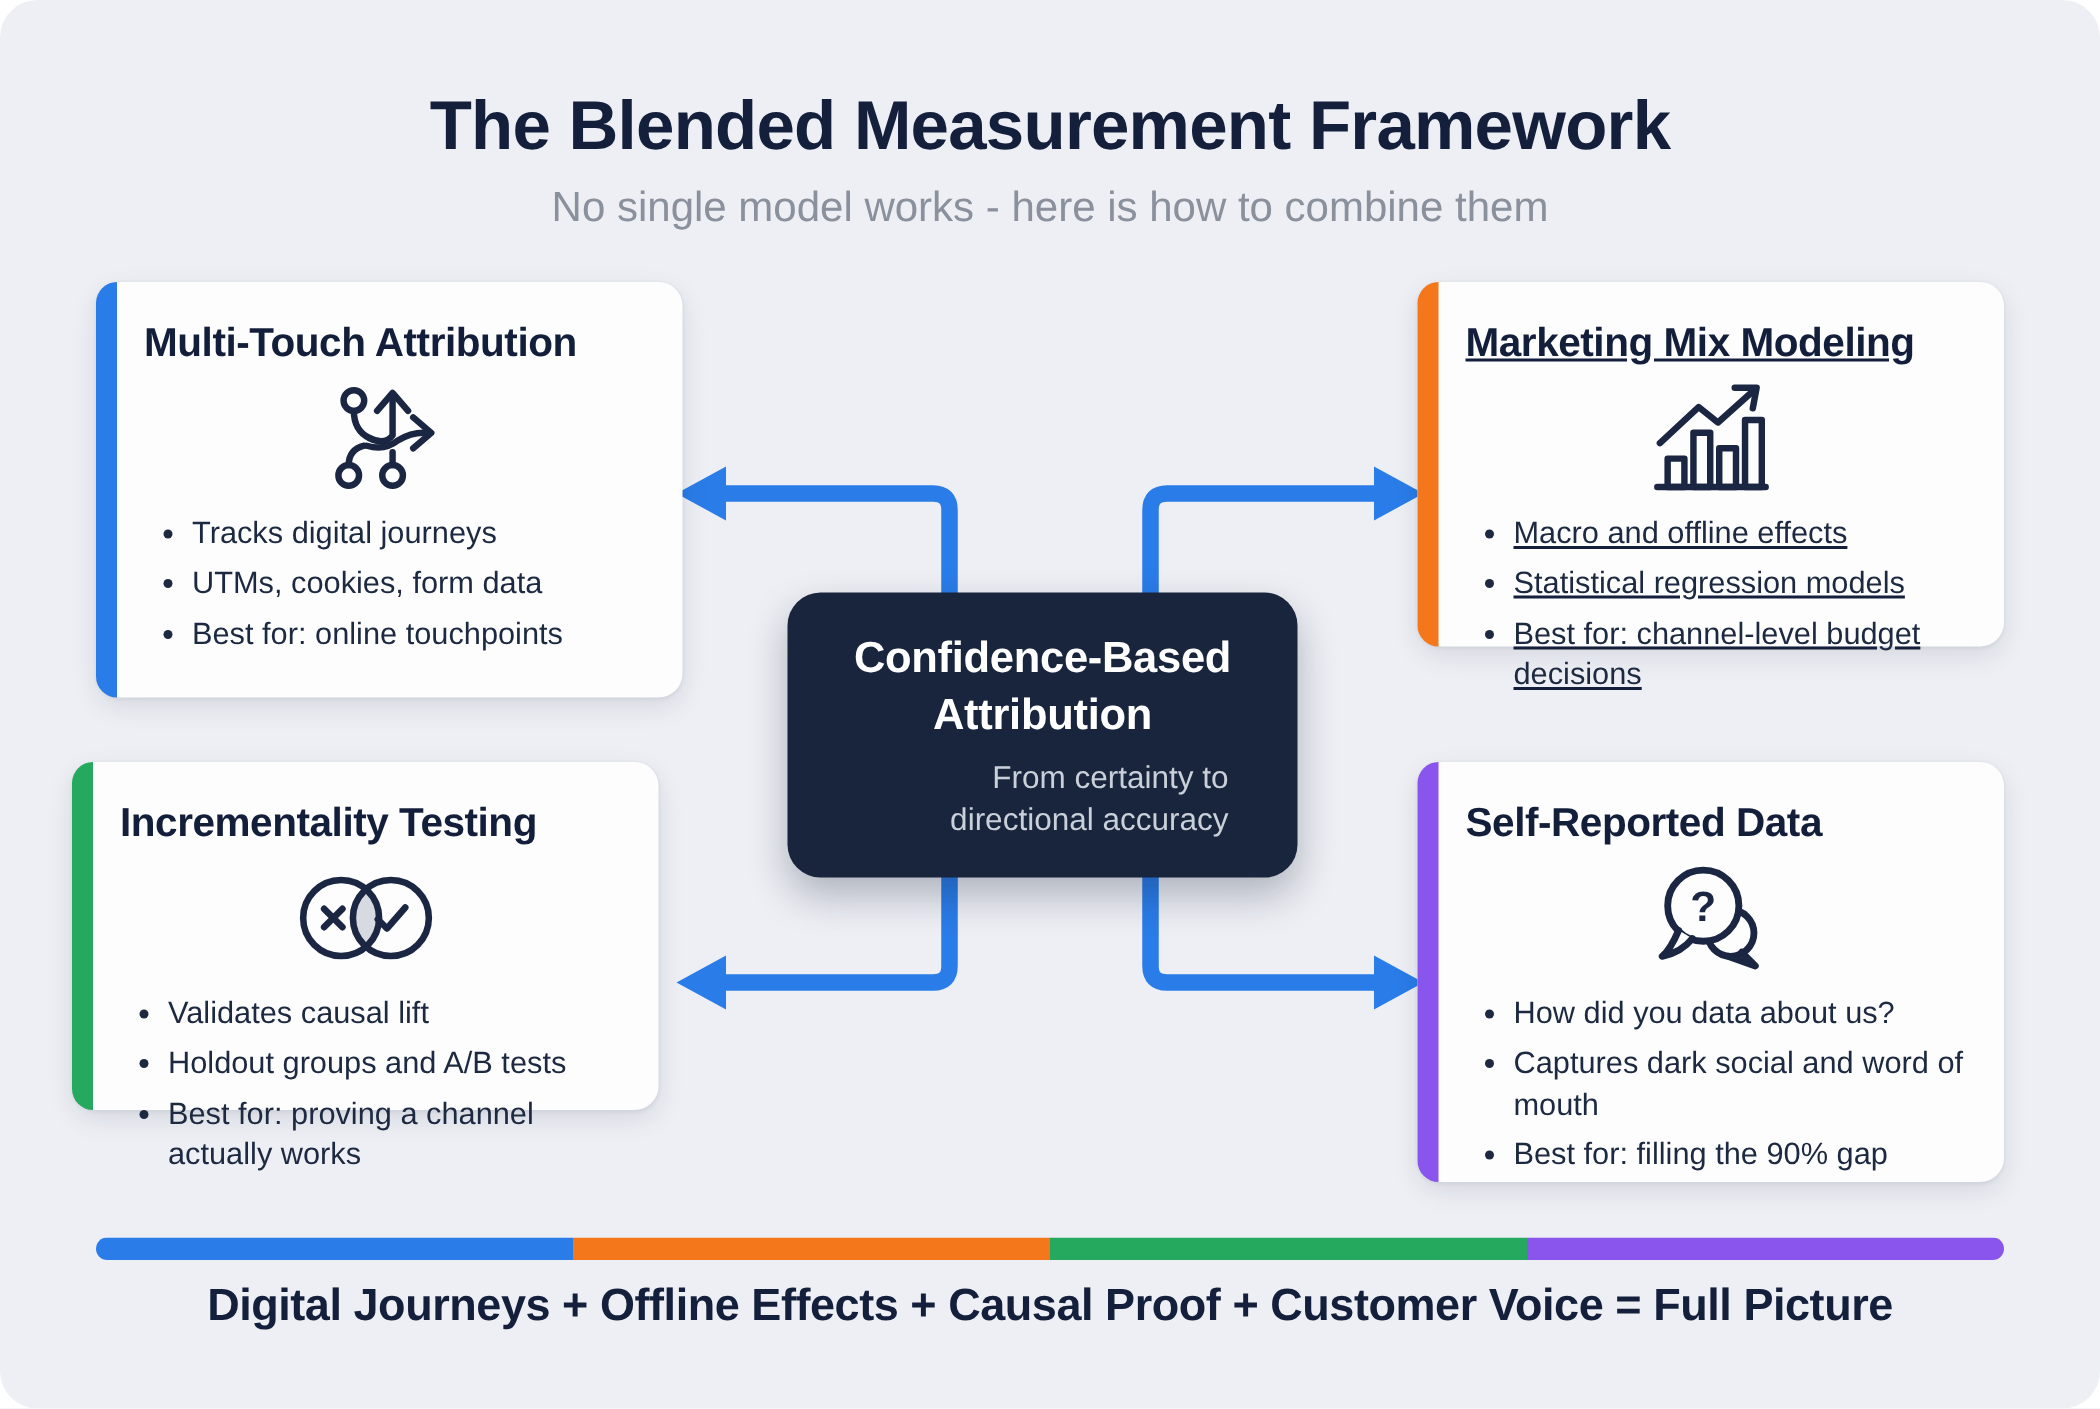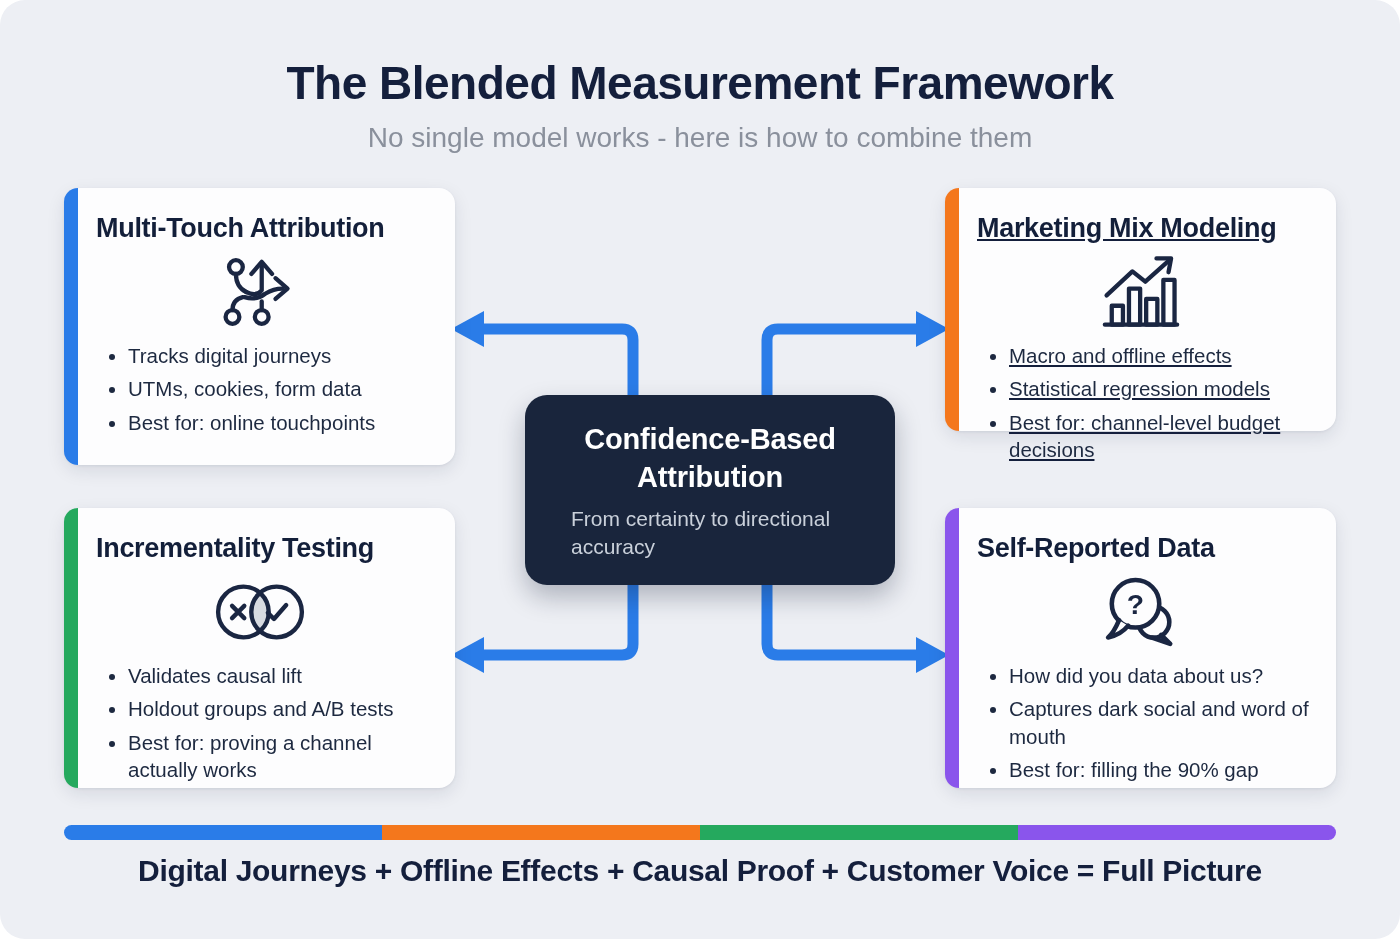--- a/index.html
+++ b/index.html
@@ -21,21 +21,21 @@
     text-align:center; font-size:28px; font-weight:400; color:#8a909c;
   }
   
   .card {
     position:absolute; width:391px; background:#fdfdfe;
     border-radius:16px; z-index:2;
     box-shadow:0 6px 18px rgba(20,30,60,.10), 0 1px 3px rgba(20,30,60,.07);
   }
   .card.tl { left:64px;  top:188px; height:277px; }
   .card.tr { left:945px; top:188px; height:243px;text-decoration:underline; }
-  .card.bl { left:64px;  top:508px; height:280px; }
+  .card.bl { left:48px;  top:508px; height:232px; }
   .card.br { left:945px; top:508px; height:280px; }
   .stripe {
     position:absolute; left:0; top:0; bottom:0; width:14px;
     border-radius:16px 0 0 16px;
   }
   .stripe.blue   { background:#2a7ce8; }
   .stripe.orange { background:#f4771c; }
   .stripe.green  { background:#25a95e; }
   .stripe.purple { background:#8a55ec; }
   .card h2 {
@@ -47,31 +47,31 @@
   }
   .bullets {
     margin:4px 0 0 0; padding:0 10px 0 64px; list-style:disc;
   }
   .bullets li {
     font-size:20.5px; line-height:1.33; color:#1d2940;
     margin-bottom:6px; max-width:305px;
   }
   
   .center-box {
-    position:absolute; left:525px; top:395px; width:370px; height:190px;
+    position:absolute; left:525px; top:395px; width:340px; height:190px;
     background:#19253c; border-radius:22px; z-index:3;
     display:flex; flex-direction:column; align-items:center; justify-content:center;
     box-shadow:0 12px 26px rgba(15,25,50,.28);
   }
   .center-title {
     font-size:29px; font-weight:800; color:#ffffff; text-align:center;
     line-height:1.32; padding:0 38px; letter-spacing:-0.2px;
   }
   .center-sub {
-    margin-top:9px; font-size:21px; color:#c9d0da; text-align:left;
+    margin-top:9px; font-size:21px; color:#c9d0da; text-align:right;
     line-height:1.3; padding:0 46px;
   }
   
   .arrows { position:absolute; left:0; top:0; z-index:1; pointer-events:none; }
   
   .footer-bar {
     position:absolute; left:64px; top:825px; width:1272px; height:15px;
     border-radius:8px; overflow:hidden; display:flex;
   }
   .footer-bar .seg { flex:1 1 25%; height:100%; }

